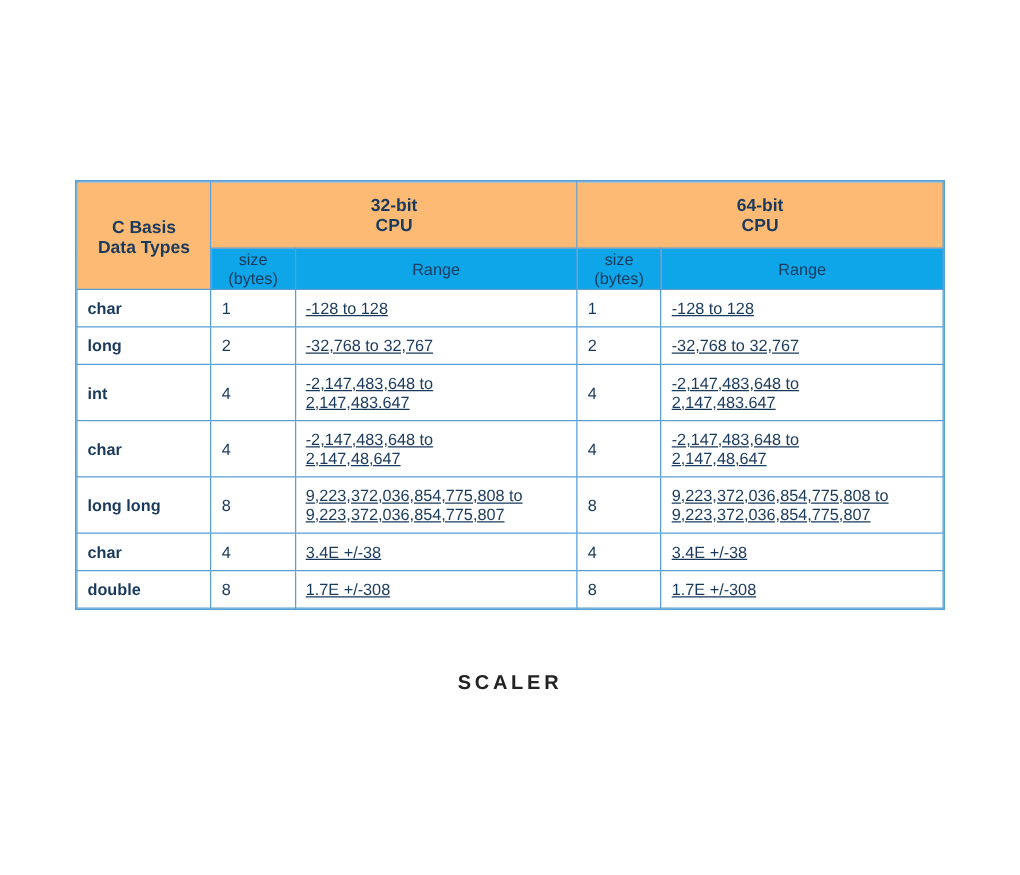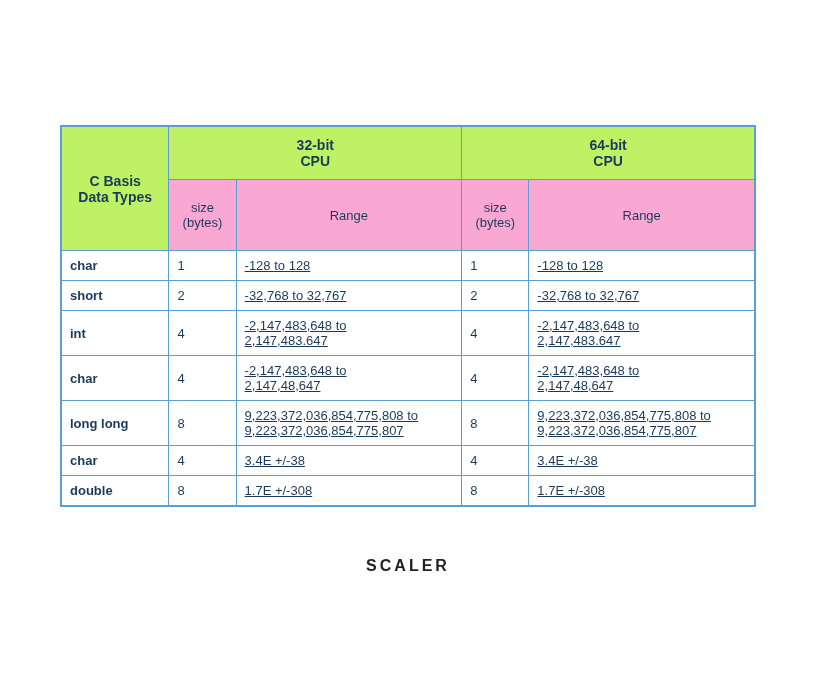--- a/index.html
+++ b/index.html
@@ -39,32 +39,32 @@
       background-color: #7ab8e8;
       color: #1a3a5c;
       font-weight: bold;
       font-size: 14px;
       text-align: center;
       padding: 10px 8px;
       border: 1px solid #5a9fd4;
     }
 
     .header-row th.main-header {
-      background-color: #bef264;
+      background-color: #fdba74;
       color: #1a3a5c;
       font-weight: bold;
     }
 
     
     .subheader-row th {
-      background-color: #f9a8d4;
+      background-color: #0ea5e9;
       color: #1a3a5c;
       font-size: 13px;
       text-align: center;
-      padding: 20px 8px;
+      padding: 1px 8px;
       border: 1px solid #5a9fd4;
       font-weight: normal;
     }
 
     
     tbody tr td {
       border: 1px solid #5a9fd4;
       padding: 7px 8px;
       font-size: 13px;
       color: #1a3a5c;
@@ -132,21 +132,21 @@
       </thead>
       <tbody id="table-body">
       <tr>
             <td class="type-cell">char</td>
             <td class="size-cell">1</td>
             <td class="range-cell">-128 to 128</td>
             <td class="size-cell">1</td>
             <td class="range-cell">-128 to 128</td>
           </tr>
           <tr>
-            <td class="type-cell">short</td>
+            <td class="type-cell">long</td>
             <td class="size-cell">2</td>
             <td class="range-cell">-32,768 to 32,767</td>
             <td class="size-cell">2</td>
             <td class="range-cell">-32,768 to 32,767</td>
           </tr>
           <tr>
             <td class="type-cell">int</td>
             <td class="size-cell">4</td>
             <td class="range-cell">-2,147,483,648 to<br>2,147,483.647</td>
             <td class="size-cell">4</td>

